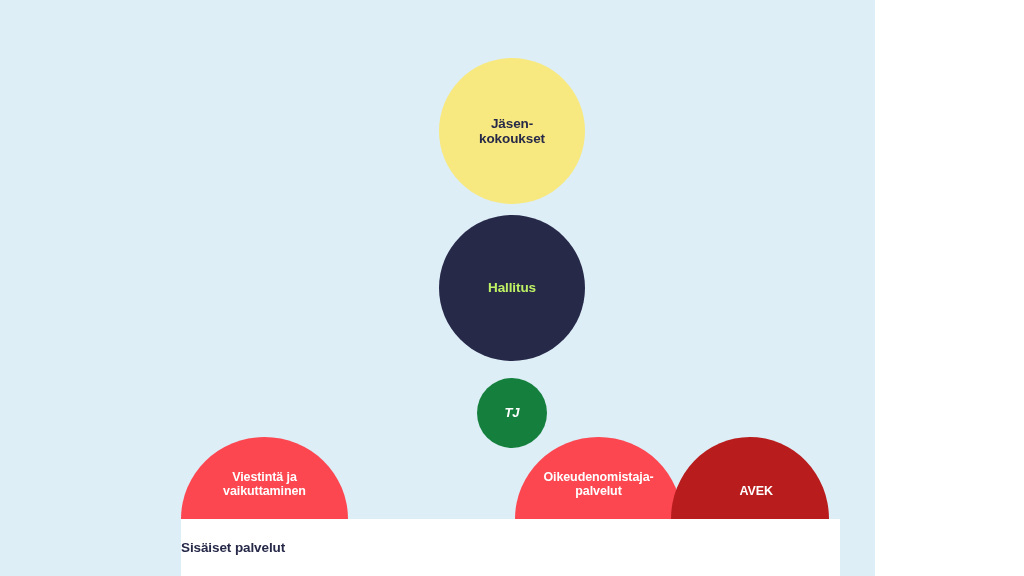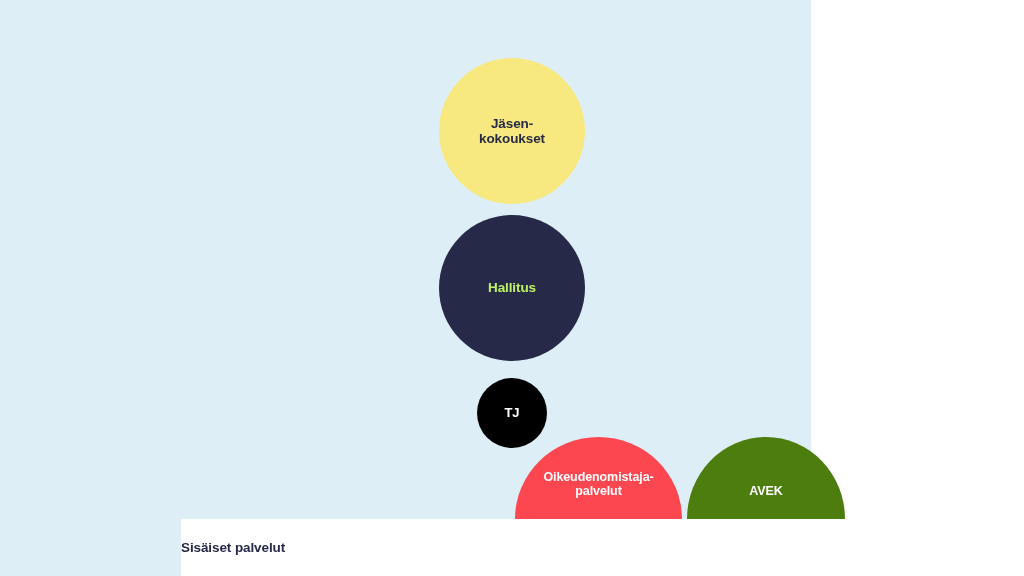--- a/index.html
+++ b/index.html
@@ -7,21 +7,21 @@
     padding: 0;
   }
   body {
     width: 1024px;
     height: 576px;
     overflow: hidden;
     font-family: "Liberation Sans", sans-serif;
   }
   #diagram {
     position: relative;
-    width: 811px;
+    width: 875px;
     height: 576px;
     background: #ddeef7;
   }
 
   .node {
     position: absolute;
     box-sizing: border-box;
     display: flex;
     align-items: center;
     justify-content: center;
@@ -65,22 +65,23 @@
     color: #bef264;
     font-size: 13.5px;
   }
 
   
   #node-tj {
     left: 477px;
     top: 378px;
     width: 70px;
     height: 70px;
-    background: #000000;
+    background: #15803d;
     z-index: 3;
+    font-style: italic;
   }
   #node-tj .node-label {
     color: #ffffff;
     font-size: 13px;
   }
 
   
   #unit-row {
     position: absolute;
     left: 181px;
@@ -103,21 +104,21 @@
   .unit .node-label {
     color: #ffffff;
     font-size: 12.5px;
     padding-bottom: 21px;
     width: 92%;
   }
 
   #unit-viestinta  { left: 0px;   width: 167px; background: #fc4650; }
   #unit-kayttoluvat{ left: 167px; width: 167px; background: #fc4650; }
   #unit-oikeuden   { left: 334px; width: 167px; background: #fc4650; }
-  #unit-avek       { left: 506px; width: 158px; background: #4d7c0f; }
+  #unit-avek       { left: 490px; width: 158px; background: #b91c1c; justify-content: flex-end; }
 
   
   #base-bar {
     position: absolute;
     left: 181px;
     top: 519px;
     width: 659px;
     height: 57px;
     background: #ffffff;
     display: flex;
@@ -143,20 +144,24 @@
   <div class="node circle" id="node-hallitus">
     <span class="node-label">Hallitus</span>
   </div>
 
   <div class="node circle" id="node-tj">
     <span class="node-label">TJ</span>
   </div>
 
   <div id="unit-row">
 
+    <div class="unit" id="unit-viestinta">
+      <span class="node-label">Viestintä ja
+vaikuttaminen</span>
+    </div>
 
 
     <div class="unit" id="unit-oikeuden">
       <span class="node-label">Oikeudenomistaja-
 palvelut</span>
     </div>
 
     <div class="unit" id="unit-avek">
       <span class="node-label">AVEK</span>
     </div>

